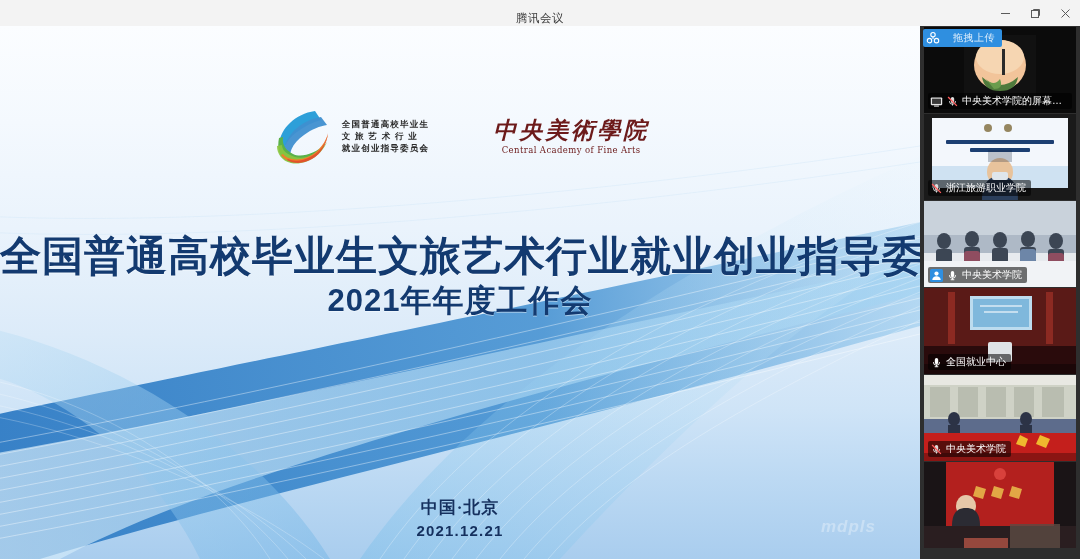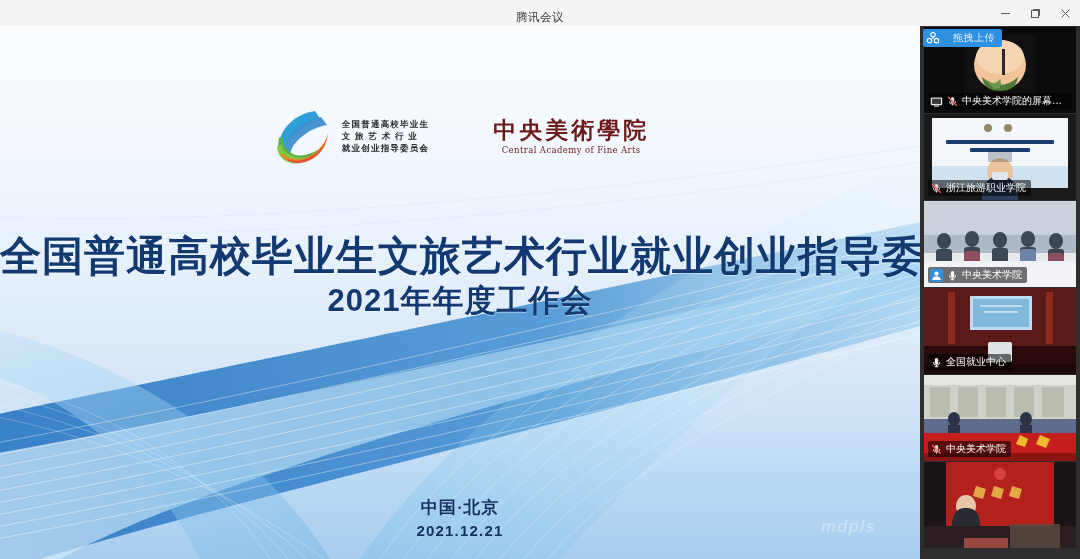--- a/index.html
+++ b/index.html
@@ -15,21 +15,21 @@
     position: relative;
     width: 1080px; height: 559px;
     background: #232323;
   }
 
   
   #titlebar {
     position: absolute; left: 0; top: 0;
     width: 1080px; height: 38px;
     background: #f3f3f3;
-    border-bottom: 3px solid #a3a3a3;
+    border-bottom: 1px solid #a3a3a3;
     display: flex; align-items: center; justify-content: center;
   }
   #titlebar .title {
     font-size: 11.5px; color: #3c3c3c; letter-spacing: 0.5px;
   }
   .wincontrols {
     position: absolute; right: 0; top: 0; height: 26px;
     display: flex; align-items: center;
   }
   .winbtn {
@@ -78,21 +78,21 @@
   .logo-left-text {
     font-size: 8.5px; line-height: 1.45;
     color: #2b2b2b; letter-spacing: 1.2px;
     font-weight: bold;
   }
   .logo-left-text div { white-space: nowrap; }
   .logo-right { text-align: center; }
   .cafa-cn {
     font-family: "DejaVu Serif", "Liberation Serif", serif;
     font-size: 23px; font-weight: bold; color: #6c1a1a;
-    letter-spacing: 3px; 
+    letter-spacing: 3px; font-style: italic;
     line-height: 1.1;
   }
   .cafa-en {
     font-family: "DejaVu Serif", "Liberation Serif", serif;
     font-size: 8.5px; color: #6c1a1a; letter-spacing: 0.4px;
     margin-top: 3px;
   }
 
   
   #slide-title {

